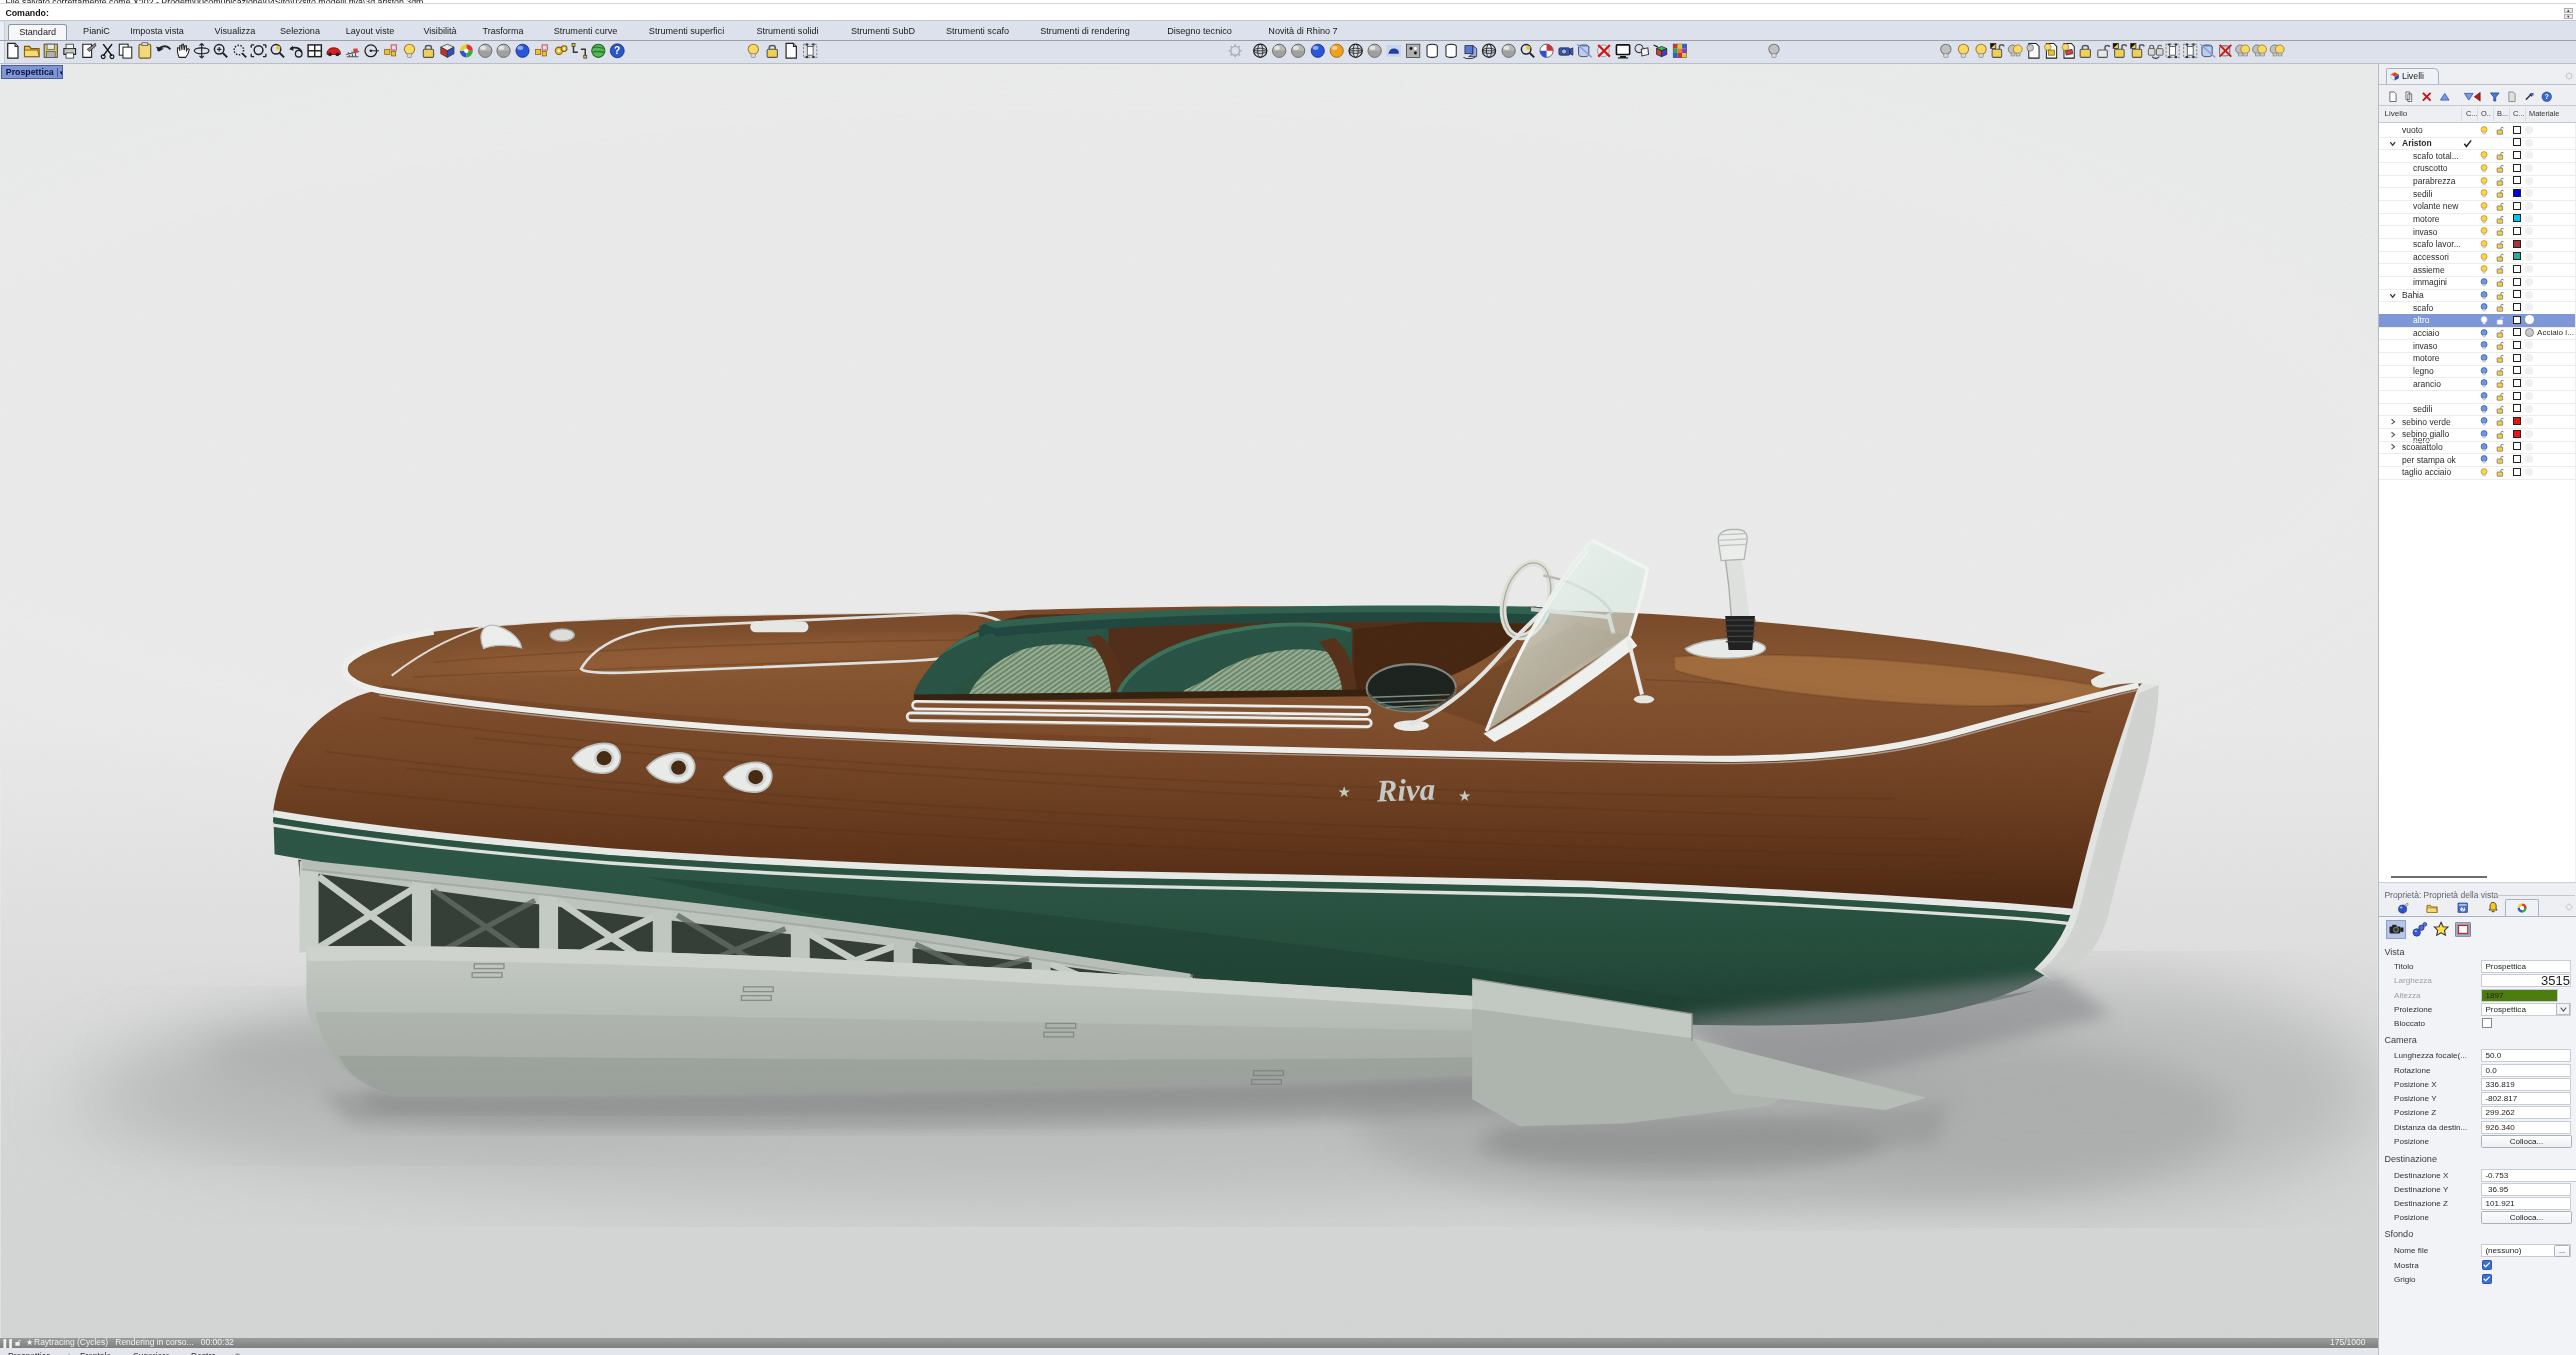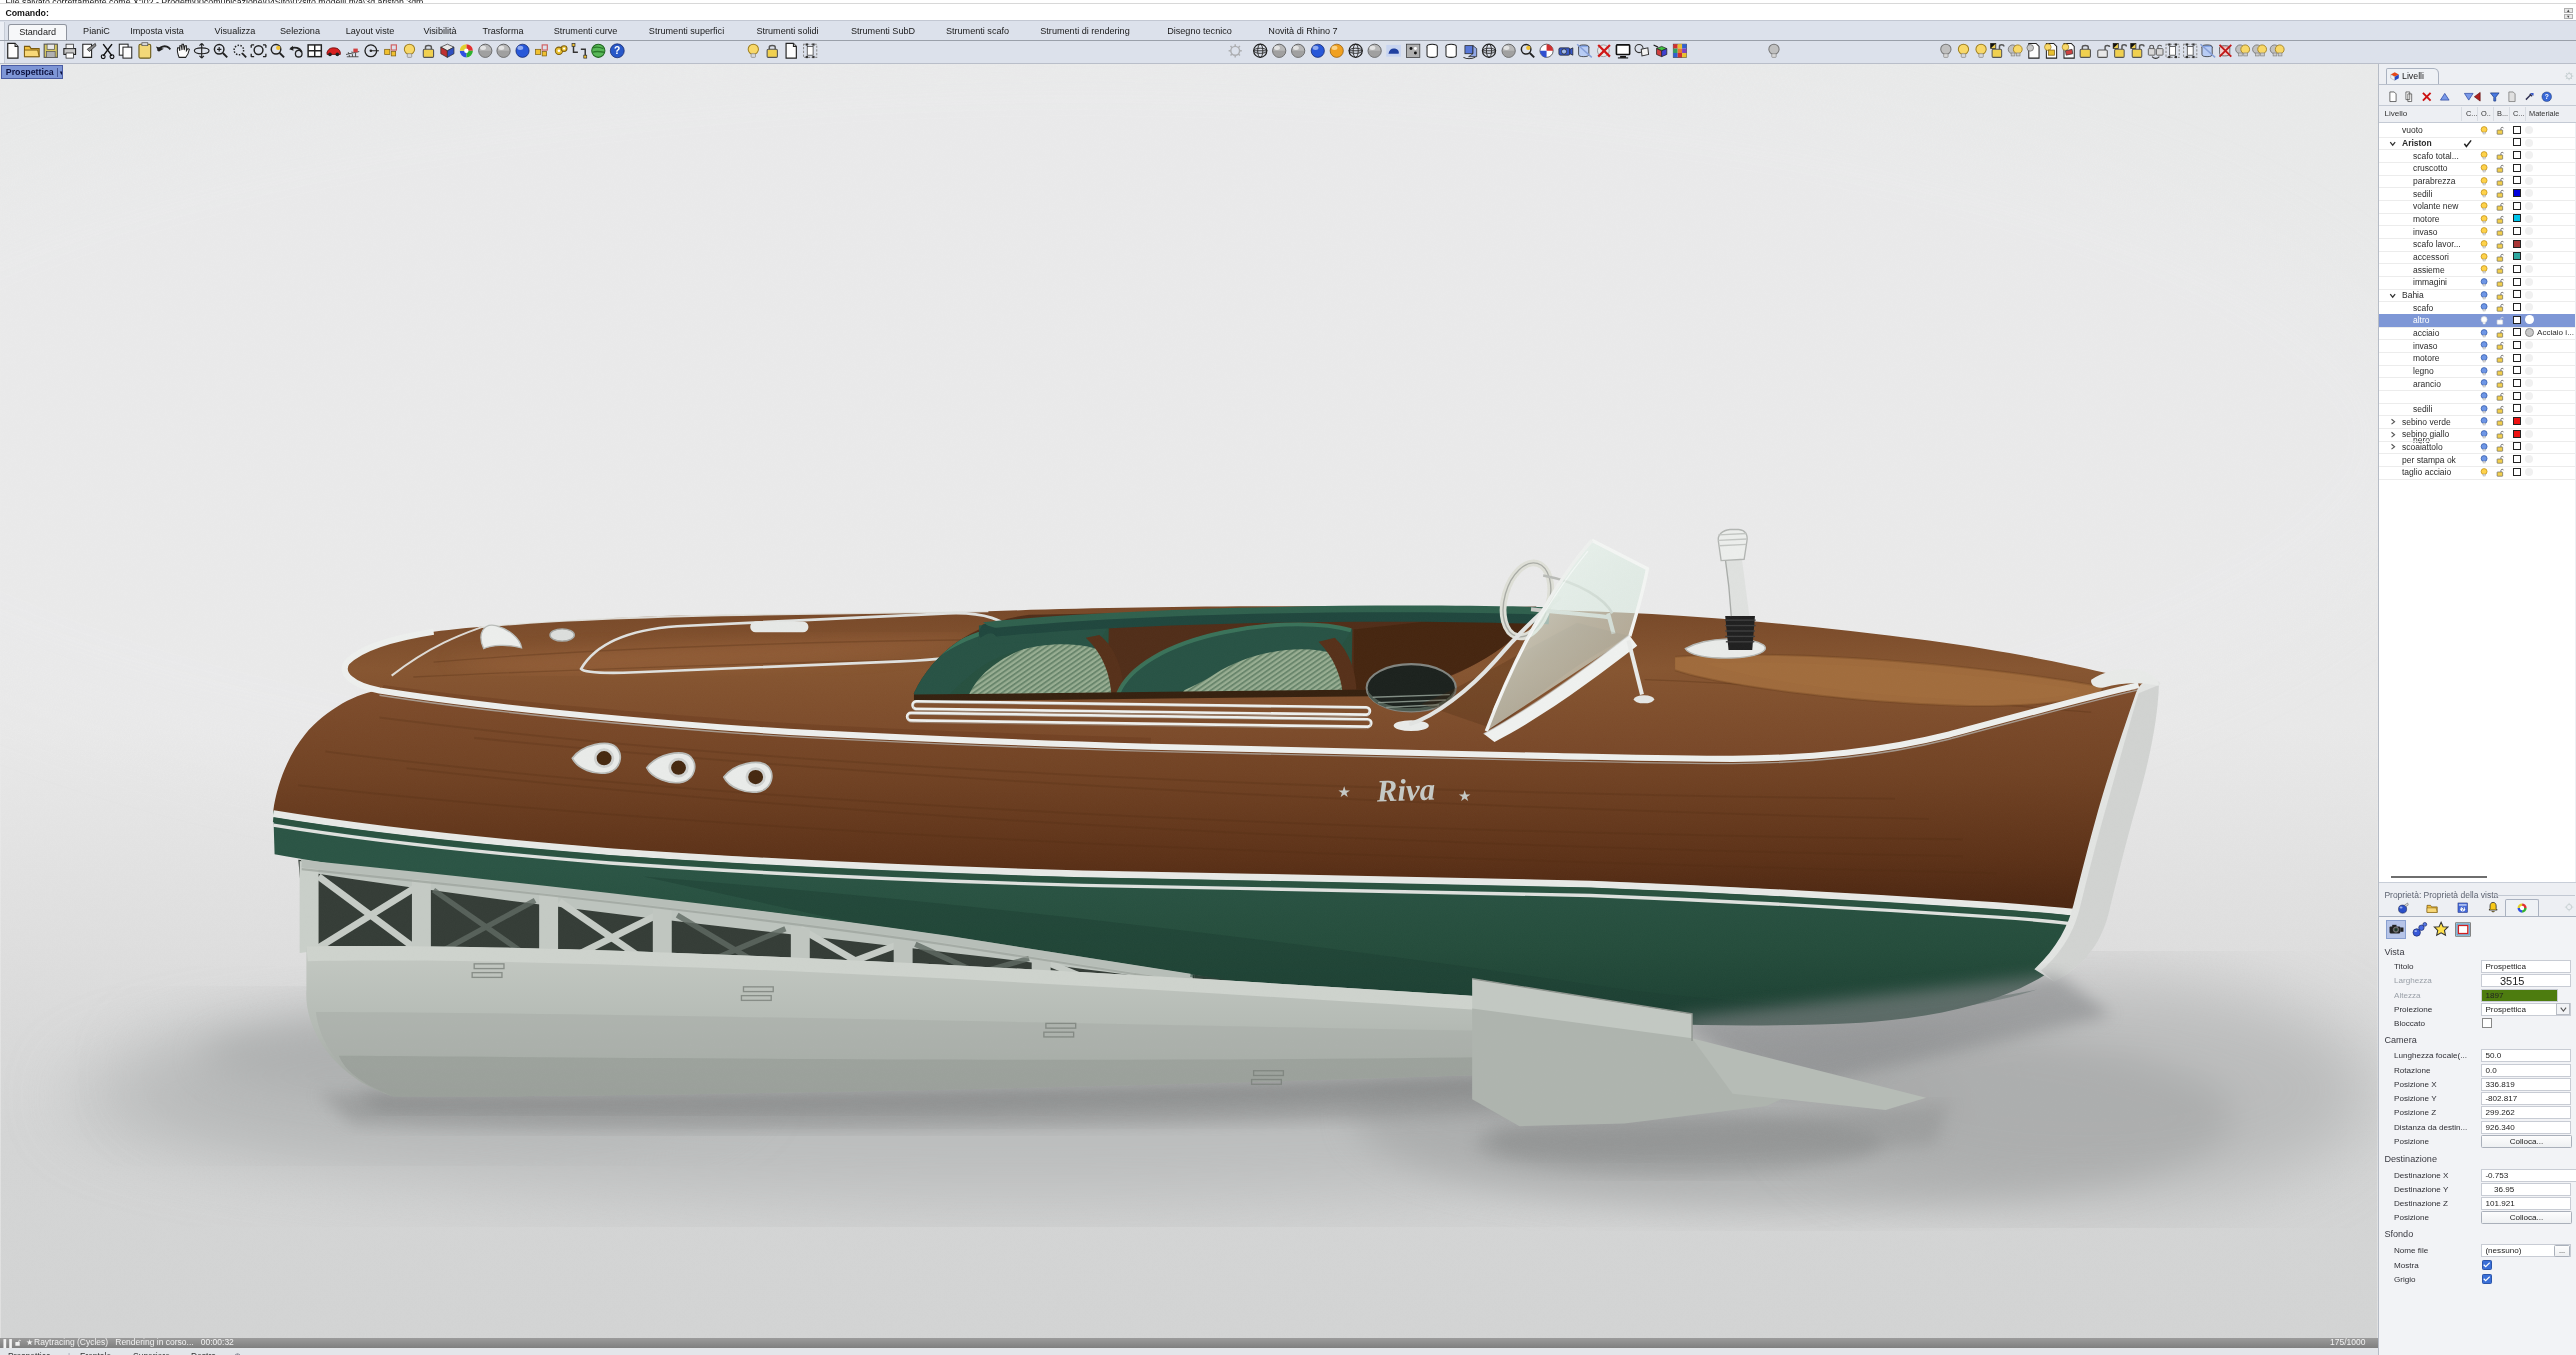--- a/index.html
+++ b/index.html
@@ -1182,21 +1182,21 @@
       </svg>
   <svg style="position:absolute;left:76px;top:858px;" width="16.2" height="15" viewBox="0 0 24 22">
         <rect x="1" y="1" width="22" height="20" fill="#d8d8d8" stroke="#555"></rect>
         <rect x="3" y="3" width="18" height="16" fill="#fff" stroke="#38a0d8" stroke-width="1.6"></rect>
         <rect x="5" y="5" width="14" height="12" fill="#fff" stroke="#d02020" stroke-width="2"></rect>
       </svg>
   <div style="position:absolute;left:5.4px;top:883px;font-size:9.1px;color:#3a3a42;">Vista</div>
   <div style="position:absolute;left:15px;top:898px;font-size:8.1px;color:#2f2f35;white-space:nowrap;">Titolo</div>
   <div style="position:absolute;left:102px;top:896px;width:90px;height:13px;background:#fff;border:0.7px solid #c8ccd4;font-size:8.1px;color:#222;line-height:12.2px;padding-left:3.4px;">Prospettica</div>
   <div style="position:absolute;left:15px;top:912px;font-size:8.1px;color:#9aA0a8;white-space:nowrap;">Larghezza</div>
-  <div style="position:absolute;left:102px;top:910px;width:90px;height:13px;background:#fff;border:0.7px solid #c8ccd4;font-size:11px;color:#222;line-height:12.2px;padding-left:18px;">3515</div>
+  <div style="position:absolute;left:102px;top:910px;width:90px;height:13px;background:#fff;border:0.7px solid #c8ccd4;font-size:13px;color:#222;line-height:12.2px;padding-left:18px;text-align:right;">3515</div>
   <div style="position:absolute;left:15px;top:927px;font-size:8.1px;color:#9aA0a8;white-space:nowrap;">Altezza</div>
   <div style="position:absolute;left:102px;top:925px;width:77px;height:13px;background:#4d7c0f;border:0.7px solid #c8ccd4;font-size:8.1px;color:#222;line-height:12.2px;padding-left:3.4px;">1897</div>
   <div style="position:absolute;left:15px;top:941px;font-size:8.1px;color:#2f2f35;white-space:nowrap;">Proiezione</div>
   <div style="position:absolute;left:102px;top:939px;width:90px;height:13px;background:#fff;border:0.7px solid #c8ccd4;font-size:8.1px;color:#222;line-height:12.2px;padding-left:3.4px;">Prospettica</div>
   <div style="position:absolute;left:177px;top:939px;width:13.5px;height:11.5px;background:#f2f3f6;border:0.7px solid #b8bcc4;"></div>
   <svg style="position:absolute;left:181px;top:943px;" width="6.8" height="4.7" viewBox="0 0 10 7">
         <path d="M1,1 L5,6 L9,1" fill="none" stroke="#555" stroke-width="1.6"></path>
       </svg>
   <div style="position:absolute;left:15px;top:955px;font-size:8.1px;color:#2f2f35;white-space:nowrap;">Bloccato</div>
   <div style="position:absolute;left:103px;top:954px;width:9.5px;height:9.5px;background:#fff;border:0.7px solid #888;"></div>
@@ -1212,21 +1212,21 @@
   <div style="position:absolute;left:15px;top:1044px;font-size:8.1px;color:#2f2f35;white-space:nowrap;">Posizione Z</div>
   <div style="position:absolute;left:102px;top:1042px;width:90px;height:13px;background:#fff;border:0.7px solid #c8ccd4;font-size:8.1px;color:#222;line-height:12.2px;padding-left:3.4px;">299.262</div>
   <div style="position:absolute;left:15px;top:1059px;font-size:8.1px;color:#2f2f35;white-space:nowrap;">Distanza da destin...</div>
   <div style="position:absolute;left:102px;top:1057px;width:90px;height:13px;background:#fff;border:0.7px solid #c8ccd4;font-size:8.1px;color:#222;line-height:12.2px;padding-left:3.4px;">926.340</div>
   <div style="position:absolute;left:15px;top:1073px;font-size:8.1px;color:#2f2f35;white-space:nowrap;">Posizione</div>
   <div style="position:absolute;left:102px;top:1071px;width:91px;height:13px;background:linear-gradient(#fdfdfd,#eef0f2);border:0.7px solid #aab0ba;border-radius:1.4px;font-size:8.1px;color:#222;line-height:12.2px;text-align:center;">Colloca...</div>
   <div style="position:absolute;left:5.4px;top:1090px;font-size:9.1px;color:#3a3a42;">Destinazione</div>
   <div style="position:absolute;left:15px;top:1107px;font-size:8.1px;color:#2f2f35;white-space:nowrap;">Destinazione X</div>
   <div style="position:absolute;left:102px;top:1105px;width:102px;height:13px;background:#fff;border:0.7px solid #c8ccd4;font-size:8.1px;color:#222;line-height:12.2px;padding-left:3.4px;">-0.753</div>
   <div style="position:absolute;left:15px;top:1121px;font-size:8.1px;color:#2f2f35;white-space:nowrap;">Destinazione Y</div>
-  <div style="position:absolute;left:102px;top:1119px;width:90px;height:13px;background:#fff;border:0.7px solid #c8ccd4;font-size:8.1px;color:#222;line-height:12.2px;padding-left:12px;">36.95</div>
+  <div style="position:absolute;left:102px;top:1119px;width:90px;height:13px;background:#fff;border:0.7px solid #c8ccd4;font-size:8.1px;color:#222;line-height:12.2px;padding-left:6px;">36.95</div>
   <div style="position:absolute;left:15px;top:1135px;font-size:8.1px;color:#2f2f35;white-space:nowrap;">Destinazione Z</div>
   <div style="position:absolute;left:102px;top:1133px;width:90px;height:13px;background:#fff;border:0.7px solid #c8ccd4;font-size:8.1px;color:#222;line-height:12.2px;padding-left:3.4px;">101.921</div>
   <div style="position:absolute;left:15px;top:1149px;font-size:8.1px;color:#2f2f35;white-space:nowrap;">Posizione</div>
   <div style="position:absolute;left:102px;top:1147px;width:91px;height:13px;background:linear-gradient(#fdfdfd,#eef0f2);border:0.7px solid #aab0ba;border-radius:1.4px;font-size:8.1px;color:#222;line-height:12.2px;text-align:center;">Colloca...</div>
   <div style="position:absolute;left:5.4px;top:1165px;font-size:9.1px;color:#3a3a42;">Sfondo</div>
   <div style="position:absolute;left:15px;top:1182px;font-size:8.1px;color:#2f2f35;white-space:nowrap;">Nome file</div>
   <div style="position:absolute;left:102px;top:1180px;width:90px;height:13px;background:#fff;border:0.7px solid #c8ccd4;font-size:8.1px;color:#222;line-height:12.2px;padding-left:3.4px;">(nessuno)</div>
   <div style="position:absolute;left:175px;top:1181px;width:16.2px;height:11.5px;background:linear-gradient(#fdfdfd,#eef0f2);border:0.7px solid #aab0ba;border-radius:1.4px;font-size:7.4px;color:#222;text-align:center;line-height:10.2px;">...</div>
   <div style="position:absolute;left:15px;top:1197px;font-size:8.1px;color:#2f2f35;white-space:nowrap;">Mostra</div>
   <div style="position:absolute;left:103px;top:1196px;width:9.5px;height:9.5px;background:#3a6fd8;border:0.7px solid #2c55aa;border-radius:1.4px;"></div>

